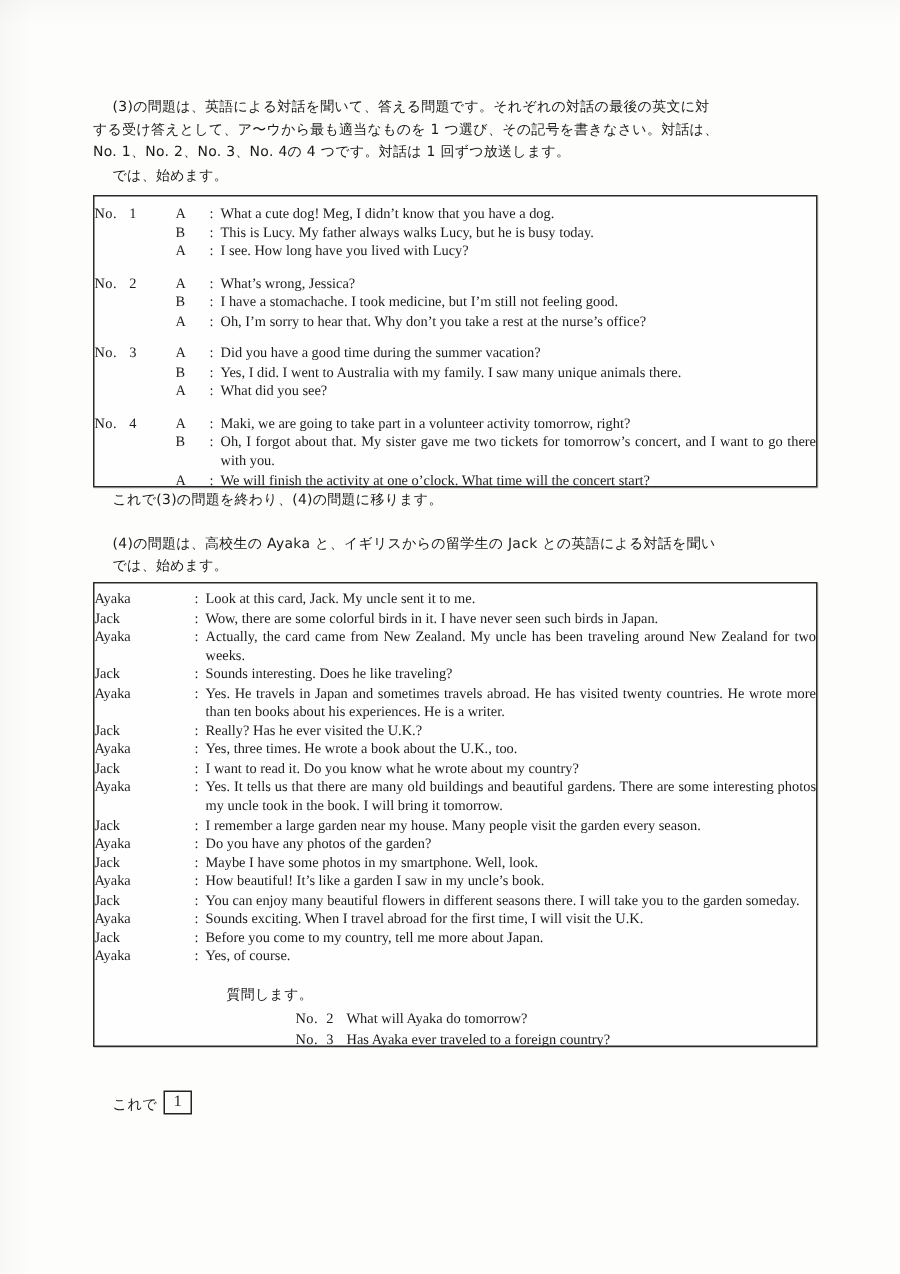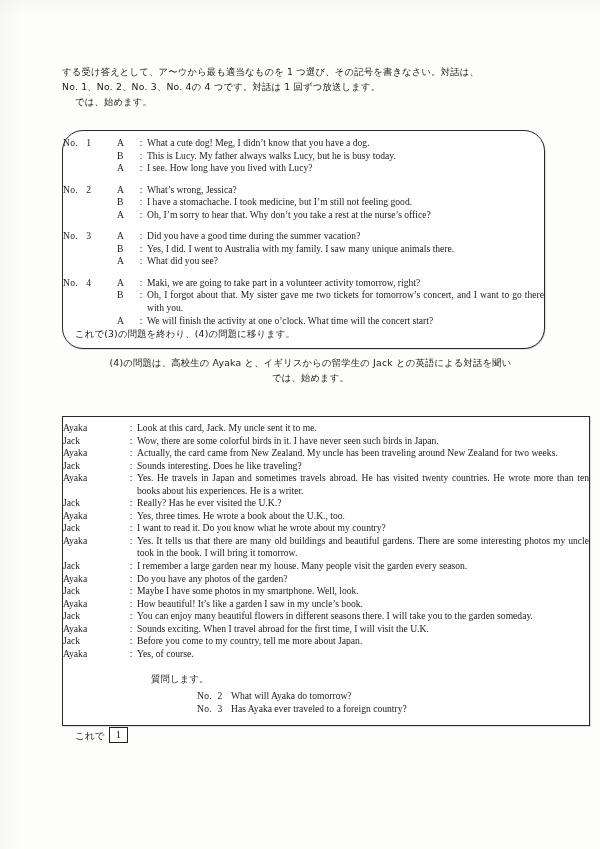--- a/index.html
+++ b/index.html
@@ -135,26 +135,27 @@
     width: 482px;
   }
   .mid p { margin: 0; }
 </style>
 </head>
 <body>
 
 <div class="page">
 
   <div class="intro jp" style="left:62px; top:64px;">
+    <p class="indent1">(3)の問題は、英語による対話を聞いて、答える問題です。それぞれの対話の最後の英文に対</p>
     <p>する受け答えとして、ア〜ウから最も適当なものを 1 つ選び、その記号を書きなさい。対話は、</p>
     <p>No. 1、No. 2、No. 3、No. 4の 4 つです。対話は 1 回ずつ放送します。</p>
     <p class="indent1">では、始めます。</p>
   </div>
 
-  <div class="boxed" style="left:62px; top:130px; width:483px; height:219px; padding-top:6px;border-radius:21px;">
+  <div class="boxed" style="left:62px; top:130px; width:483px; height:195px; padding-top:6px;">
     <table class="dlg">
       <tbody>
 
         <tr>
           <td class="no" rowspan="3">
             <span>No.</span>
             &nbsp;&nbsp;<span>1</span>
           </td>
           <td class="spk">A</td>
           <td class="colon">:</td>
@@ -240,26 +241,26 @@
           <td class="line">We will finish the activity at one o’clock.   What time will the concert start?</td>
         </tr>
       </tbody>
     </table>
   </div>
 
   <div class="mid jp" style="left:75px; top:326px;">
     <p>これで(3)の問題を終わり、(4)の問題に移ります。</p>
   </div>
 
-  <div class="intro jp" style="left:62px; top:355px; width:484px;text-align:center;">
+  <div class="intro jp" style="left:62px; top:355px; width:484px;">
     <p class="indent1">(4)の問題は、高校生の Ayaka と、イギリスからの留学生の Jack との英語による対話を聞い</p>
     <p class="indent1">では、始めます。</p>
   </div>
 
-  <div class="boxed" style="left:62px; top:416px; width:528px; height:310px; padding-top:5px;">
+  <div class="boxed" style="left:62px; top:388px; width:483px; height:310px; padding-top:5px;">
     <table class="dlg">
       <tbody>
         <tr>
           <td class="name">Ayaka</td>
           <td class="colon">:</td>
           <td class="line">Look at this card, Jack.   My uncle sent it to me.</td>
         </tr>
         <tr>
           <td class="name">Jack</td>
           <td class="colon">:</td>

